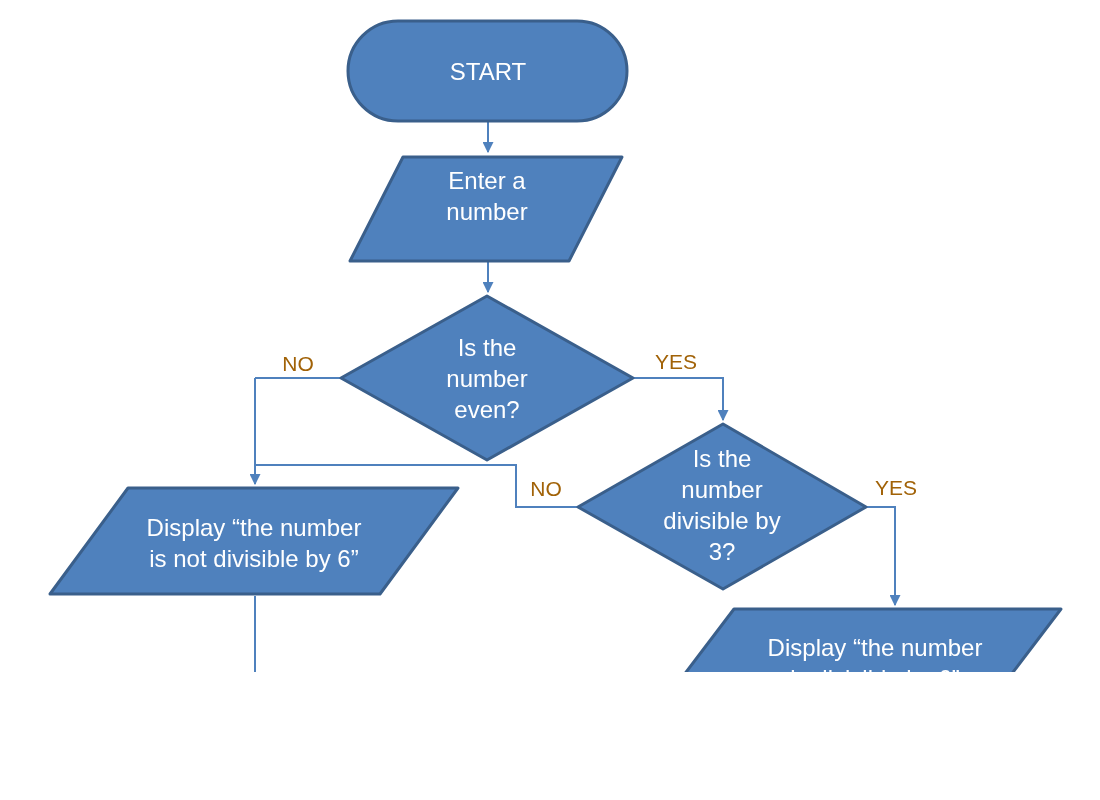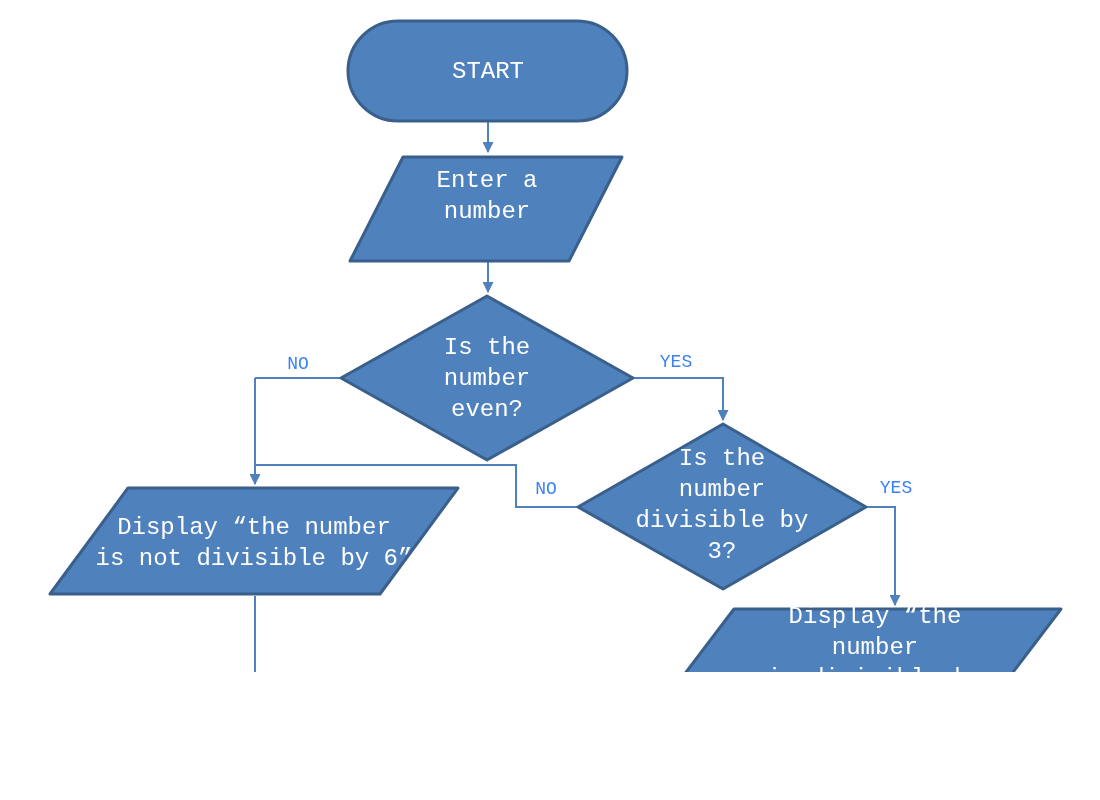--- a/index.html
+++ b/index.html
@@ -1,30 +1,30 @@
 <!DOCTYPE html>
 <html><head>
 <meta charset="utf-8">
 <style>
   html,body{margin:0;padding:0;background:#fff;}
   .canvas{
     position:relative;width:1100px;height:672px;background:#fff;
-    font-family:Liberation Mono, monospace;overflow:hidden;
+    font-family:Liberation Sans, sans-serif;overflow:hidden;
   }
   .canvas svg{position:absolute;left:0;top:0;}
   .shape{fill:#4F81BD;stroke:#3A5F8B;stroke-width:3;stroke-linejoin:round;}
   .conn{fill:none;stroke:#4F81BD;stroke-width:2;}
   .node-label{
     position:absolute;transform:translate(-50%,-50%);
     color:#FFFFFF;font-size:24px;line-height:31px;
     text-align:center;white-space:pre-line;pointer-events:none;
   }
   .edge-label{
     position:absolute;transform:translate(-50%,-50%);
-    color:#3b82f6;font-size:18px;line-height:22px;white-space:pre;
+    color:#a16207;font-size:21px;line-height:22px;white-space:pre;
   }
 </style>
 </head>
 <body>
 
 <div class="canvas">
 
   <svg width="1100" height="800" viewBox="0 0 1100 800">
     <defs>
       <marker id="arrow" viewBox="0 0 10 10" refX="9" refY="5" markerUnits="userSpaceOnUse" markerWidth="11" markerHeight="11" orient="auto">

